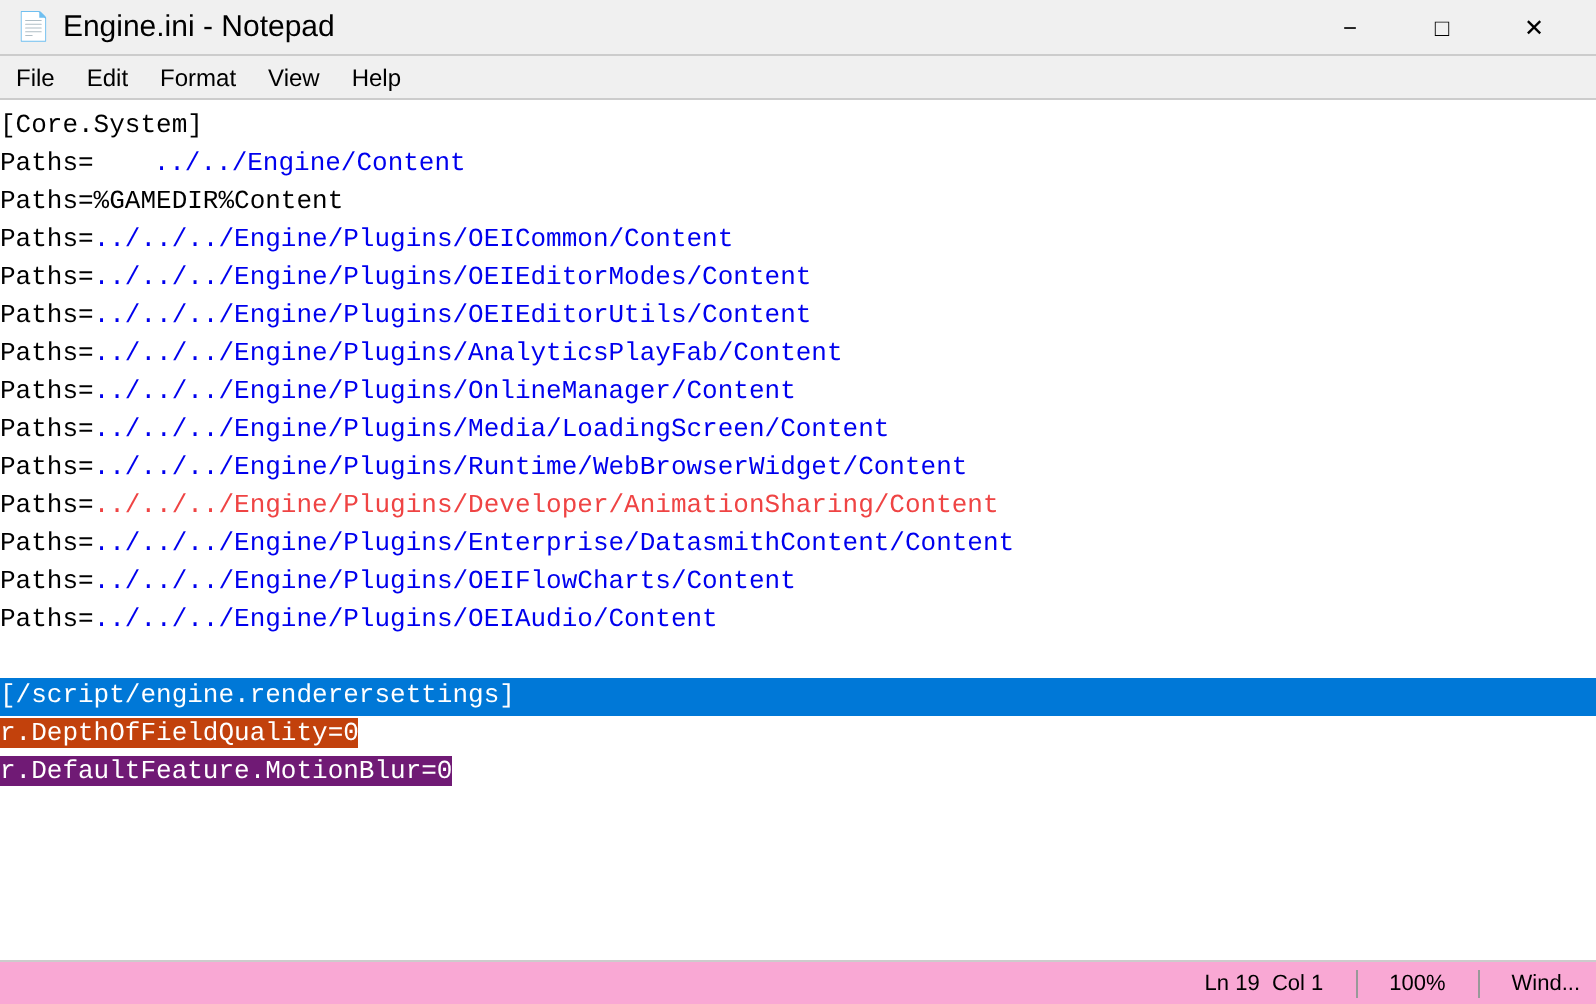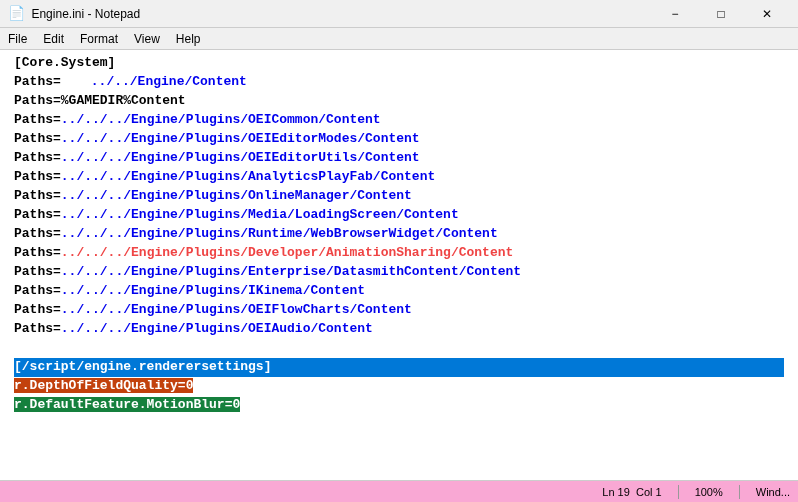--- a/index.html
+++ b/index.html
@@ -27,21 +27,21 @@
       padding: 4px 8px;
       display: flex;
       align-items: center;
       gap: 6px;
       height: 28px;
       flex-shrink: 0;
     }
 
     .title-bar-text {
       font-family: 'Segoe UI', Arial, sans-serif;
-      font-size: 12px;
+      font-size: 15px;
       color: #000;
     }
 
     
     .menu-bar {
       background: #f0f0f0;
       border-bottom: 1px solid #ccc;
       display: flex;
       align-items: center;
       height: 22px;
@@ -105,22 +105,21 @@
     
     .scroll-wrapper {
       flex: 1;
       display: flex;
       overflow: hidden;
     }
 
     .text-area {
       flex: 1;
       overflow: auto;
-      padding: 4px 14px;
-      font-weight: bold;
+      padding: 4px 0;
     }
   </style>
 </head>
 <body>
 
 <div class="title-bar">
   <span style="font-size:14px;">📄</span>
   <span class="title-bar-text">Engine.ini - Notepad</span>
   <div class="window-controls">
     <button class="win-btn">−</button>
@@ -144,27 +143,26 @@
       <div style="font-family: &quot;Courier New&quot;, Courier, monospace; font-size: 13px; line-height: 1.45; white-space: pre; min-height: 19px;">Paths=%GAMEDIR%Content</div>
       <div style="font-family: &quot;Courier New&quot;, Courier, monospace; font-size: 13px; line-height: 1.45; white-space: pre; min-height: 19px;"><span>Paths=</span><span style="color: rgb(0, 0, 238);">../../../Engine/Plugins/OEICommon/Content</span></div>
       <div style="font-family: &quot;Courier New&quot;, Courier, monospace; font-size: 13px; line-height: 1.45; white-space: pre; min-height: 19px;"><span>Paths=</span><span style="color: rgb(0, 0, 238);">../../../Engine/Plugins/OEIEditorModes/Content</span></div>
       <div style="font-family: &quot;Courier New&quot;, Courier, monospace; font-size: 13px; line-height: 1.45; white-space: pre; min-height: 19px;"><span>Paths=</span><span style="color: rgb(0, 0, 238);">../../../Engine/Plugins/OEIEditorUtils/Content</span></div>
       <div style="font-family: &quot;Courier New&quot;, Courier, monospace; font-size: 13px; line-height: 1.45; white-space: pre; min-height: 19px;"><span>Paths=</span><span style="color: rgb(0, 0, 238);">../../../Engine/Plugins/AnalyticsPlayFab/Content</span></div>
       <div style="font-family: &quot;Courier New&quot;, Courier, monospace; font-size: 13px; line-height: 1.45; white-space: pre; min-height: 19px;"><span>Paths=</span><span style="color: rgb(0, 0, 238);">../../../Engine/Plugins/OnlineManager/Content</span></div>
       <div style="font-family: &quot;Courier New&quot;, Courier, monospace; font-size: 13px; line-height: 1.45; white-space: pre; min-height: 19px;"><span>Paths=</span><span style="color: rgb(0, 0, 238);">../../../Engine/Plugins/Media/LoadingScreen/Content</span></div>
       <div style="font-family: &quot;Courier New&quot;, Courier, monospace; font-size: 13px; line-height: 1.45; white-space: pre; min-height: 19px;"><span>Paths=</span><span style="color: rgb(0, 0, 238); text-align: center;">../../../Engine/Plugins/Runtime/WebBrowserWidget/Content</span></div>
       <div style="font-family: &quot;Courier New&quot;, Courier, monospace; font-size: 13px; line-height: 1.45; white-space: pre; min-height: 19px;"><span>Paths=</span><span style="color: #ef4444;">../../../Engine/Plugins/Developer/AnimationSharing/Content</span></div>
       <div style="font-family: &quot;Courier New&quot;, Courier, monospace; font-size: 13px; line-height: 1.45; white-space: pre; min-height: 19px;"><span>Paths=</span><span style="color: rgb(0, 0, 238);">../../../Engine/Plugins/Enterprise/DatasmithContent/Content</span></div>
-      <div style="font-family: &quot;Courier New&quot;, Courier, monospace; font-size: 13px; line-height: 1.45; white-space: pre; min-height: 19px;"><span>Paths=</span><span style="color: rgb(0, 0, 238);">../../../Engine/Plugins/IKinema/Content</span></div>
       <div style="font-family: &quot;Courier New&quot;, Courier, monospace; font-size: 13px; line-height: 1.45; white-space: pre; min-height: 19px;"><span>Paths=</span><span style="color: rgb(0, 0, 238);">../../../Engine/Plugins/OEIFlowCharts/Content</span></div>
       <div style="font-family: &quot;Courier New&quot;, Courier, monospace; font-size: 13px; line-height: 1.45; white-space: pre; min-height: 19px;"><span>Paths=</span><span style="color: rgb(0, 0, 238);">../../../Engine/Plugins/OEIAudio/Content</span></div>
       <div style="font-family: &quot;Courier New&quot;, Courier, monospace; font-size: 13px; line-height: 1.45; white-space: pre; min-height: 19px;"></div>
       <div style="font-family: &quot;Courier New&quot;, Courier, monospace; font-size: 13px; line-height: 1.45; white-space: pre; min-height: 19px; background-color: rgb(0, 120, 215); color: rgb(255, 255, 255);">[/script/engine.renderersettings]</div>
       <div style="font-family: &quot;Courier New&quot;, Courier, monospace; font-size: 13px; line-height: 1.45; white-space: pre; min-height: 19px;"><span style="background-color: #c2410c; color: rgb(255, 255, 255);">r.DepthOfFieldQuality=0</span><span style="color: rgb(0, 0, 0);"></span></div>
-      <div style="font-family: &quot;Courier New&quot;, Courier, monospace; font-size: 13px; line-height: 1.45; white-space: pre; min-height: 19px;"><span style="background-color: #15803d; color: rgb(255, 255, 255);">r.DefaultFeature.MotionBlur=0</span><span style="color: rgb(0, 0, 0);"></span></div>
+      <div style="font-family: &quot;Courier New&quot;, Courier, monospace; font-size: 13px; line-height: 1.45; white-space: pre; min-height: 19px;"><span style="background-color: #701a75; color: rgb(255, 255, 255);">r.DefaultFeature.MotionBlur=0</span><span style="color: rgb(0, 0, 0);"></span></div>
     </div>
 </div>
 
 <div class="status-bar">
   <span class="status-item">
     <span>Ln 19</span>&nbsp;&nbsp;<span>Col 1</span>
   </span>
   <div class="status-divider"></div>
   <span class="status-item">100%</span>
   <div class="status-divider"></div>

